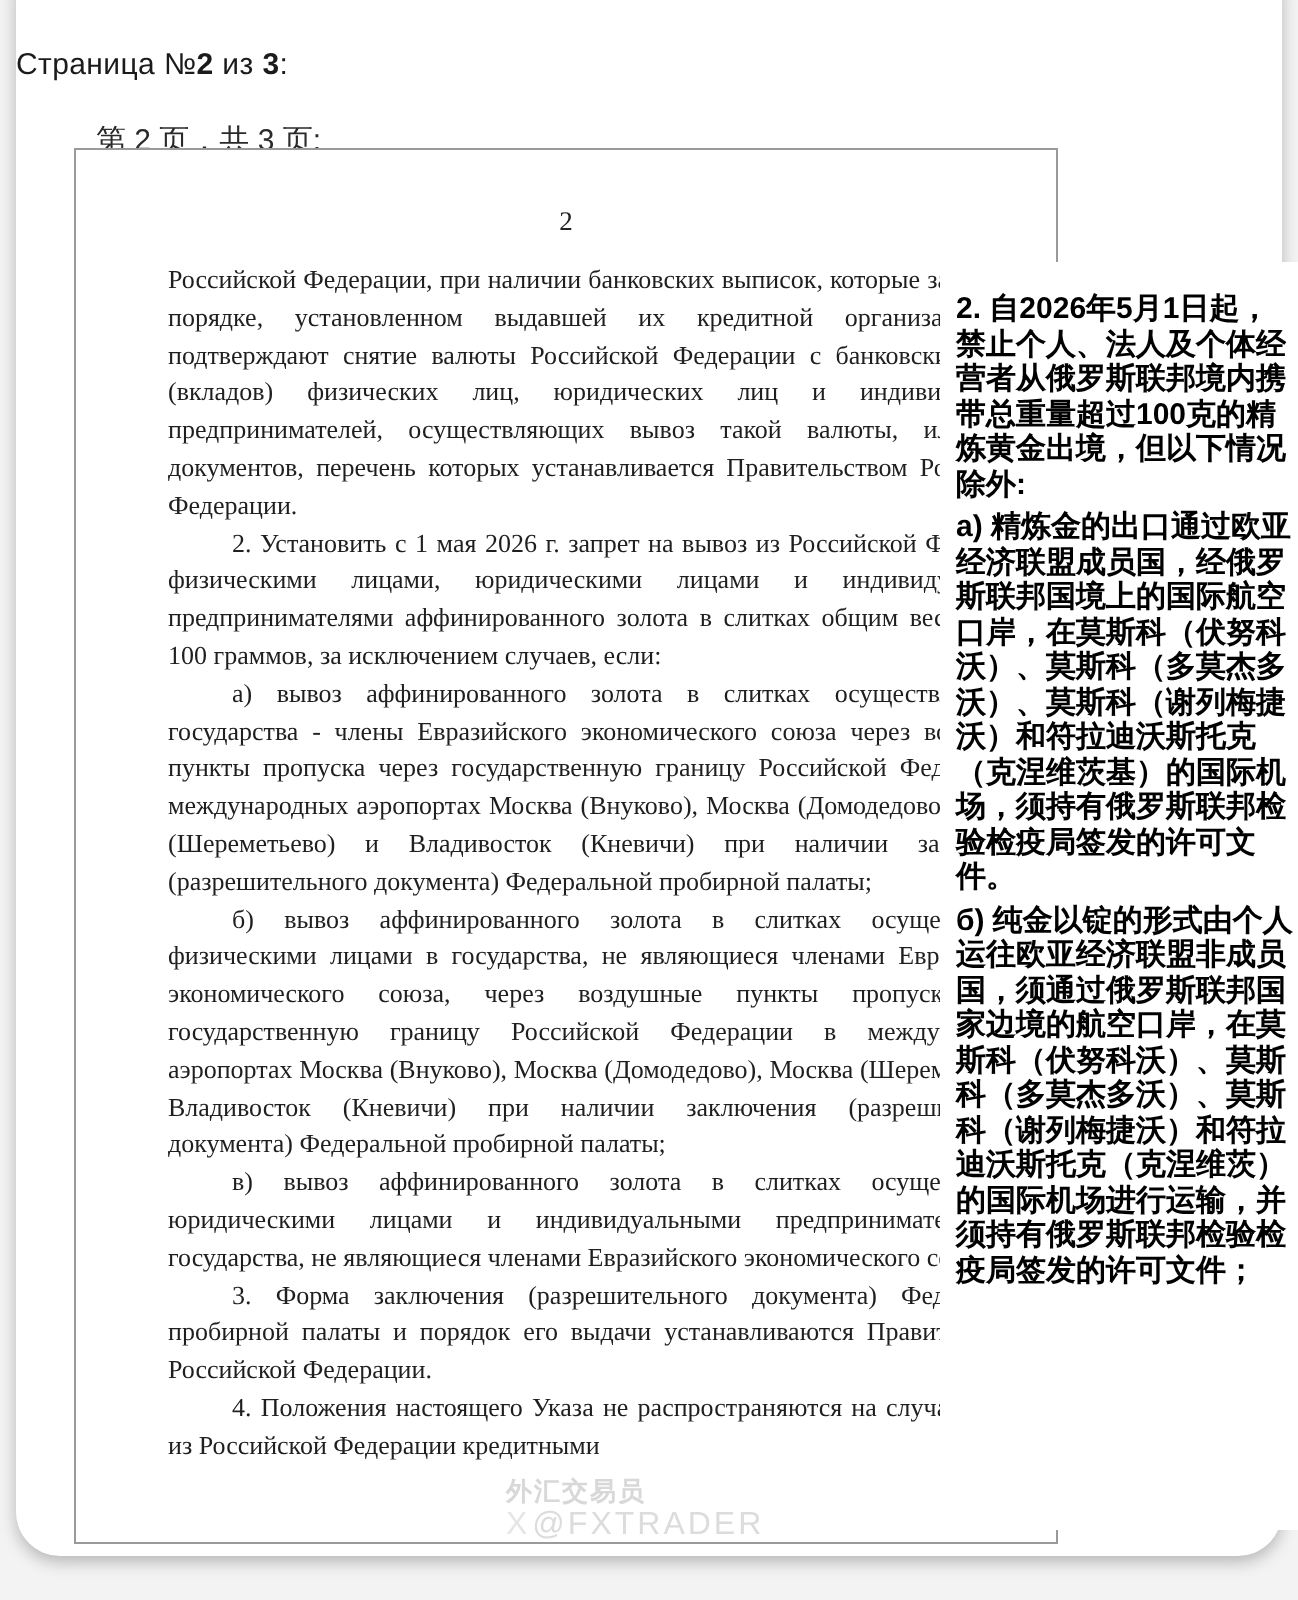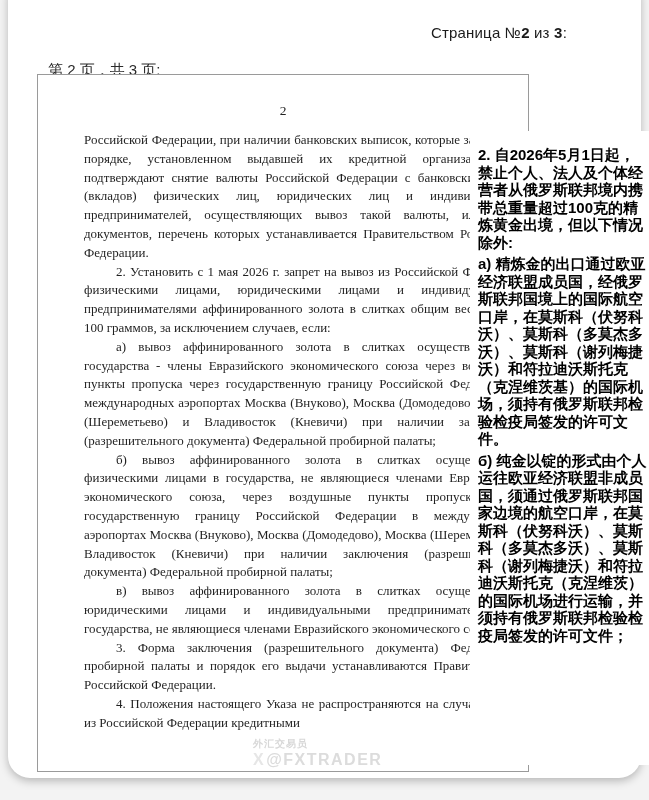--- a/index.html
+++ b/index.html
@@ -7,21 +7,21 @@
     width:649px;height:800px;position:relative;overflow:hidden;
     background:#f3f3f3;
     font-family:"Liberation Sans",sans-serif;
   }
   .card{
     position:absolute;left:8px;top:-24px;width:633px;height:802px;
     background:#ffffff;border-radius:22px;
     box-shadow:0 3px 8px rgba(0,0,0,0.25);
   }
   .header-ru{
-    position:absolute;left:20px;top:24px;width:547px;text-align:right;
+    position:absolute;left:8px;top:24px;width:547px;text-align:left;
     font-size:15px;color:#1b1b1b;letter-spacing:.2px;
   }
   .header-ru .seg-bold{font-weight:700;}
   .header-zh{
     position:absolute;left:8px;top:61px;width:633px;text-align:left;
     font-size:15px;color:#2a2a2a;margin-left:40px;
   }
   .page{
     position:absolute;left:37px;top:74px;width:492px;height:698px;
     background:#ffffff;border:1px solid #9a9a9a;box-sizing:border-box;
@@ -45,22 +45,22 @@
   .zh-overlay p{
     margin:0 0 4px 0;
     font-family:"Liberation Sans",sans-serif;font-weight:700;
     font-size:15px;line-height:17.5px;color:#000;
     word-break:break-all;
   }
   .watermark{
     position:absolute;left:253px;top:739px;line-height:1;
     color:#d8d8d8;user-select:none;
   }
-  .wm-line1{font-size:10px;font-weight:700;letter-spacing:1px;margin:0 0 3px 0;}
-  .wm-line2{font-size:16px;font-weight:700;letter-spacing:1.5px;margin:0;color:#dcdcdc;}
+  .wm-line1{font-size:13px;font-weight:700;letter-spacing:1px;margin:0 0 3px 0;}
+  .wm-line2{font-size:16px;font-weight:400;letter-spacing:1.5px;margin:0;color:#dcdcdc;}
   .wm-line2 .wm-logo{color:#e6e6e6;margin-right:1px;}
 </style>
 </head>
 <body>
 
 <div class="card"></div>
 
 <div class="header-ru"><span class="seg-reg">Страница №</span><span class="seg-bold">2</span><span class="seg-reg"> из </span><span class="seg-bold">3</span><span class="seg-reg">:</span></div>
 <div class="header-zh">第 2 页，共 3 页:</div>
 

